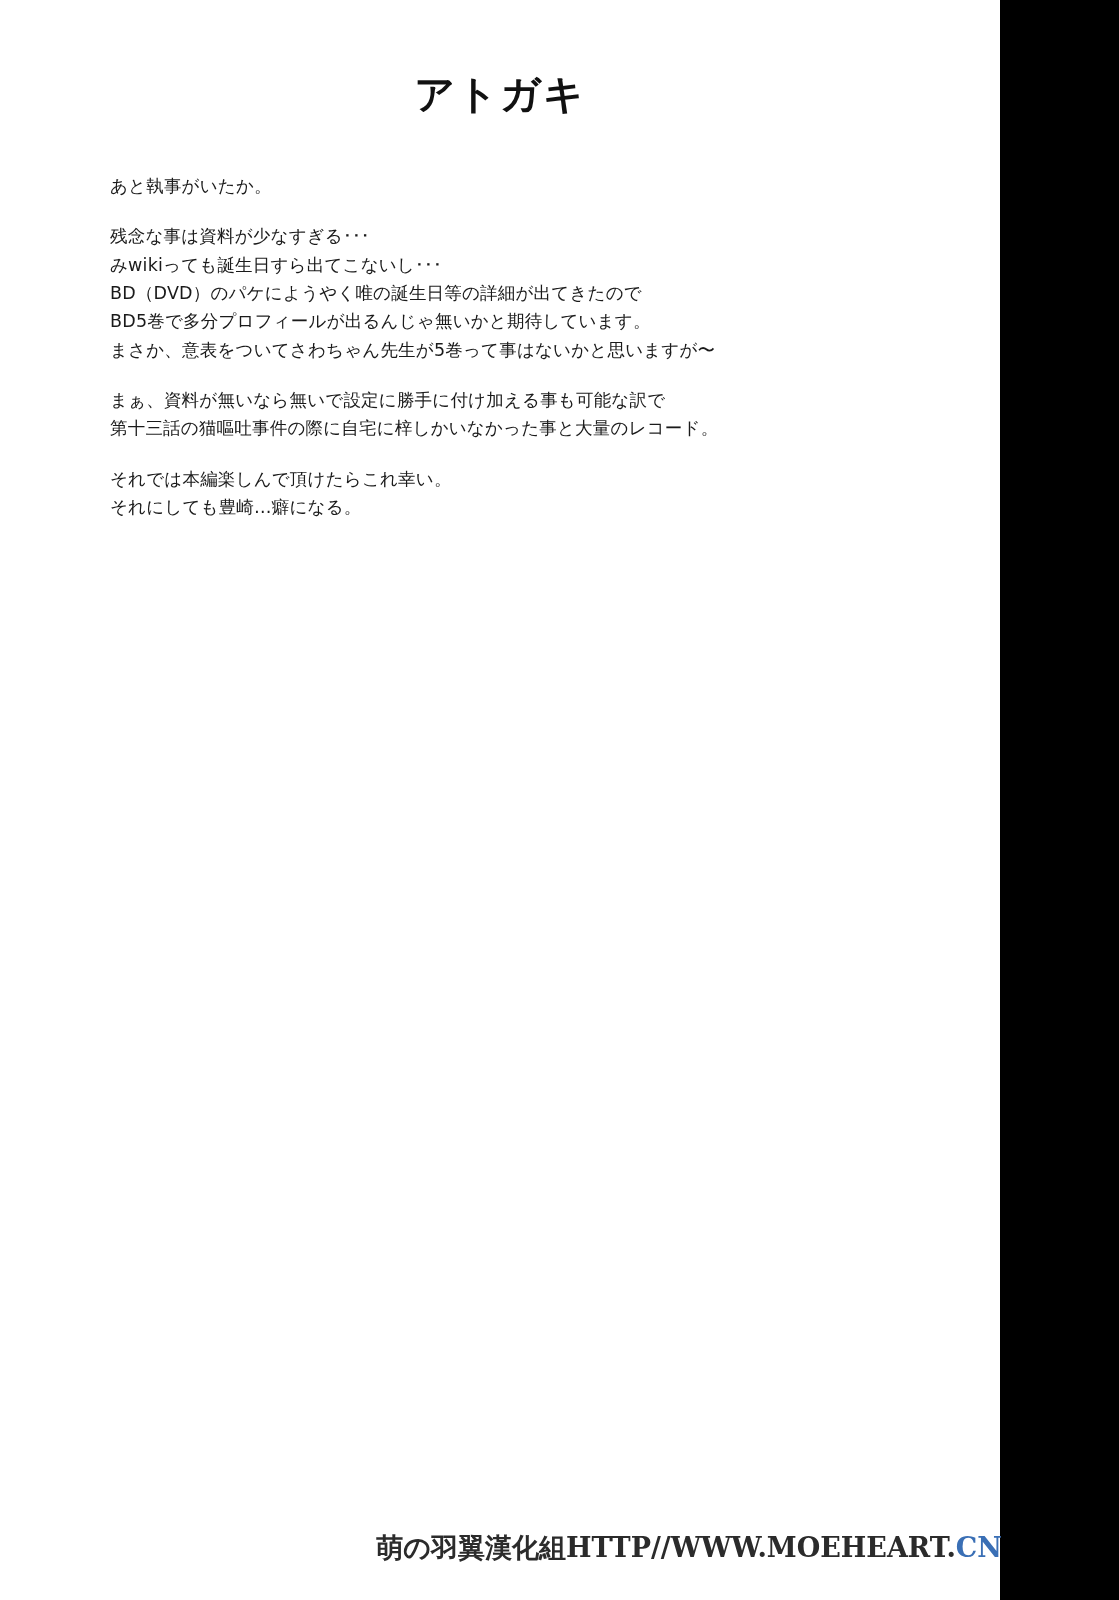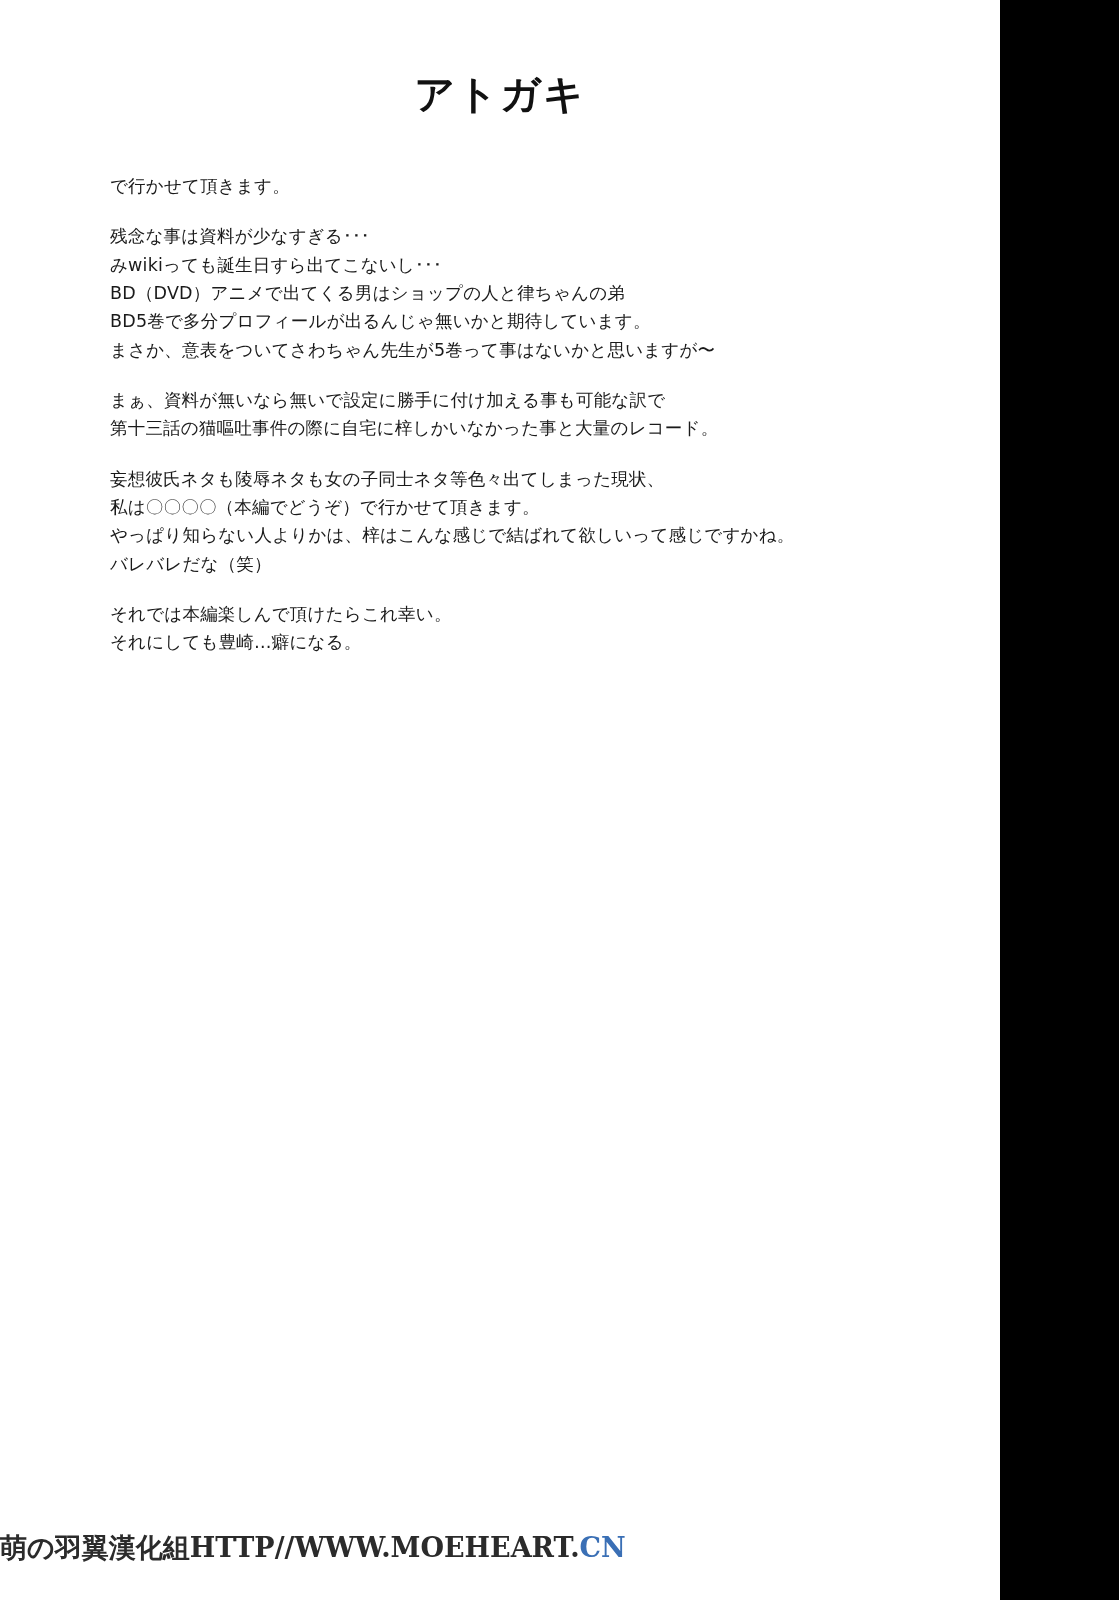--- a/index.html
+++ b/index.html
@@ -60,52 +60,48 @@
     margin: 0 0 22px 0;
     white-space: pre-line;
   }
   .para:last-child { margin-bottom: 16px; }
 
   .footer-credit {
     position: absolute;
     left: 0;
     bottom: 34px;
     width: 1002px;
-    text-align: left;
+    text-align: right;
     font-family: "DejaVu Serif", serif;
     font-size: 27px;
     font-weight: bold;
     color: #2b2b2b;
     letter-spacing: 0px;
     white-space: nowrap;
   }
   .footer-credit .cn-tail {
     color: #3a6fb5;
   }
 </style>
 </head>
 <body>
 
 <div class="page-sheet">
 
   <div class="doc-title">アトガキ</div>
 
   <div class="body-block">
-    <p class="para">で行かせて頂きます。</p>
+    <p class="para">あと執事がいたか。</p>
     <p class="para">残念な事は資料が少なすぎる･･･
 みwikiっても誕生日すら出てこないし･･･
-BD（DVD）アニメで出てくる男はショップの人と律ちゃんの弟
+BD（DVD）のパケにようやく唯の誕生日等の詳細が出てきたので
 BD5巻で多分プロフィールが出るんじゃ無いかと期待しています。
 まさか、意表をついてさわちゃん先生が5巻って事はないかと思いますが〜</p>
     <p class="para">まぁ、資料が無いなら無いで設定に勝手に付け加える事も可能な訳で
 第十三話の猫嘔吐事件の際に自宅に梓しかいなかった事と大量のレコード。</p>
-    <p class="para">妄想彼氏ネタも陵辱ネタも女の子同士ネタ等色々出てしまった現状、
-私は〇〇〇〇（本編でどうぞ）で行かせて頂きます。
-やっぱり知らない人よりかは、梓はこんな感じで結ばれて欲しいって感じですかね。
-バレバレだな（笑）</p>
     <p class="para">それでは本編楽しんで頂けたらこれ幸い。
 それにしても豊崎…癖になる。</p>
   </div>
 
 </div>
 
 <div class="black-right-bar"></div>
 
 <div class="footer-credit"><span>萌の羽翼漢化組HTTP//WWW.MOEHEART.</span><span class="cn-tail">CN</span></div>
 

